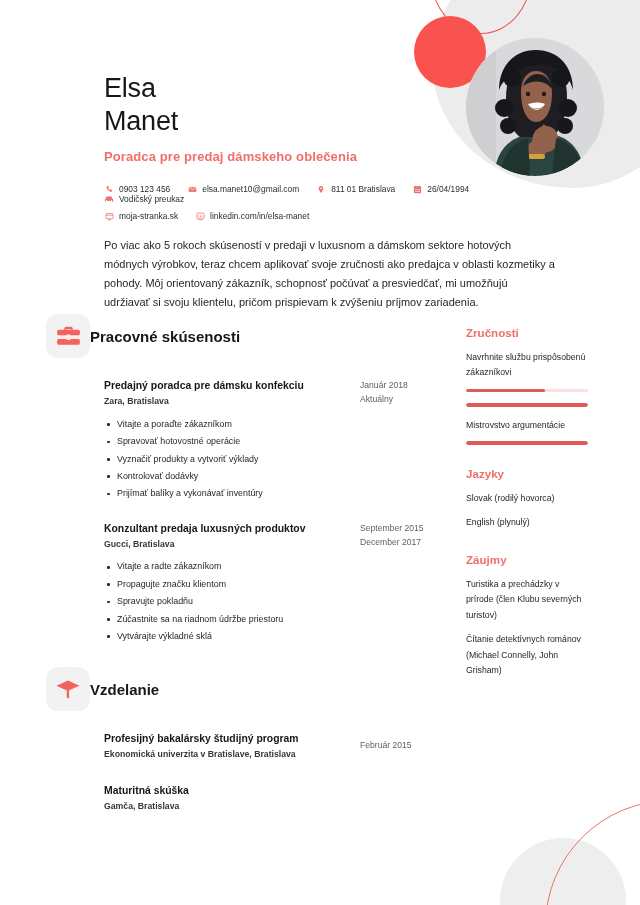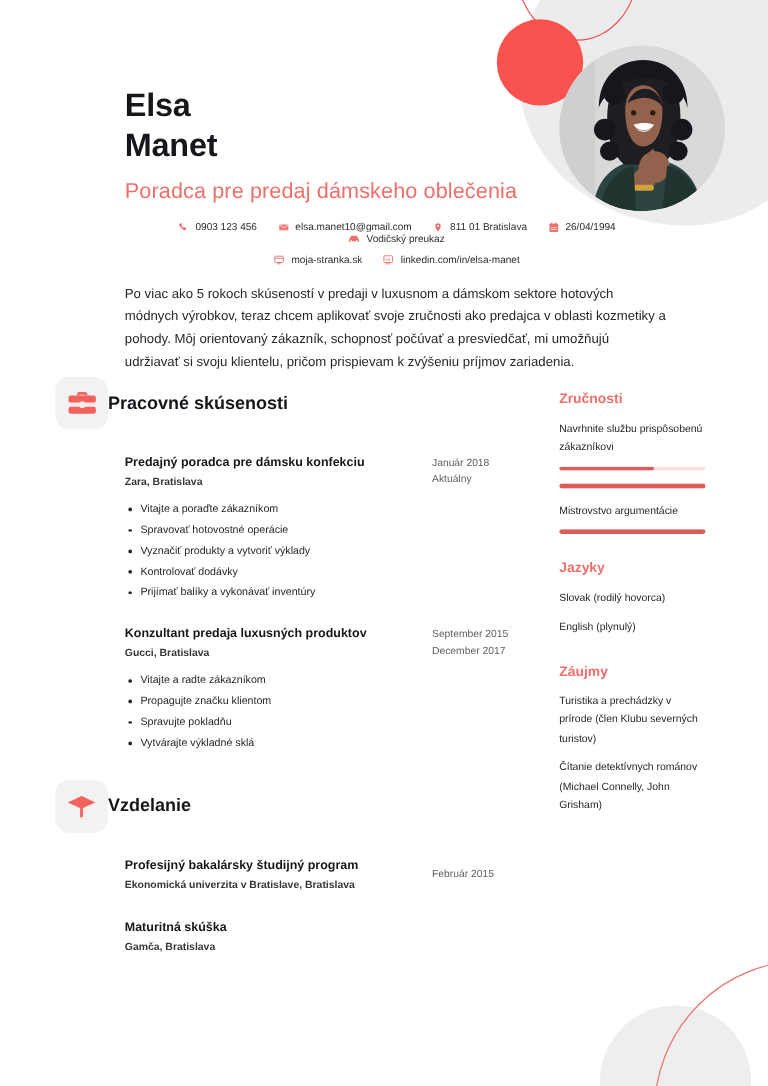--- a/index.html
+++ b/index.html
@@ -80,45 +80,45 @@
 
   
   .header {
     position: absolute;
     top: 72px;
     left: 104px;
     width: 330px;
   }
   .name-line {
     font-size: 27px;
-    font-weight: bold;
+    font-weight: normal;
     color: #15171a;
     line-height: 1.22;
     letter-spacing: -0.2px;
   }
   .job-title {
     margin-top: 11px;
-    font-size: 18px;
+    font-size: 13px;
     color: #ef6f6a;
     letter-spacing: 0.1px;
+    font-weight: bold;
   }
 
   
   .contacts {
     position: absolute;
     top: 184px;
     left: 104px;
     width: 470px;
   }
   .contact-row {
     display: flex;
     flex-wrap: wrap;
     align-items: center;
     margin-bottom: 7px;
-    justify-content: center;
   }
   .contact-item {
     display: flex;
     align-items: center;
     margin-right: 17px;
     font-size: 8.4px;
     color: #2b2d31;
     white-space: nowrap;
   }
   .contact-item .ico {
@@ -439,20 +439,21 @@
             </div>
             <div class="entry-dates">
               <div>September 2015</div>
               <div>December 2017</div>
             </div>
           </div>
           <ul class="entry-bullets">
             <li>Vitajte a radte zákazníkom</li>
             <li>Propagujte značku klientom</li>
             <li>Spravujte pokladňu</li>
+            <li>Zúčastnite sa na riadnom údržbe priestoru</li>
             <li>Vytvárajte výkladné sklá</li>
           </ul>
         </div>
 
       </div>
     </div>
 
     <div style="margin-top:22px;">
       <div class="section-head">
         <div class="section-icon-box">

